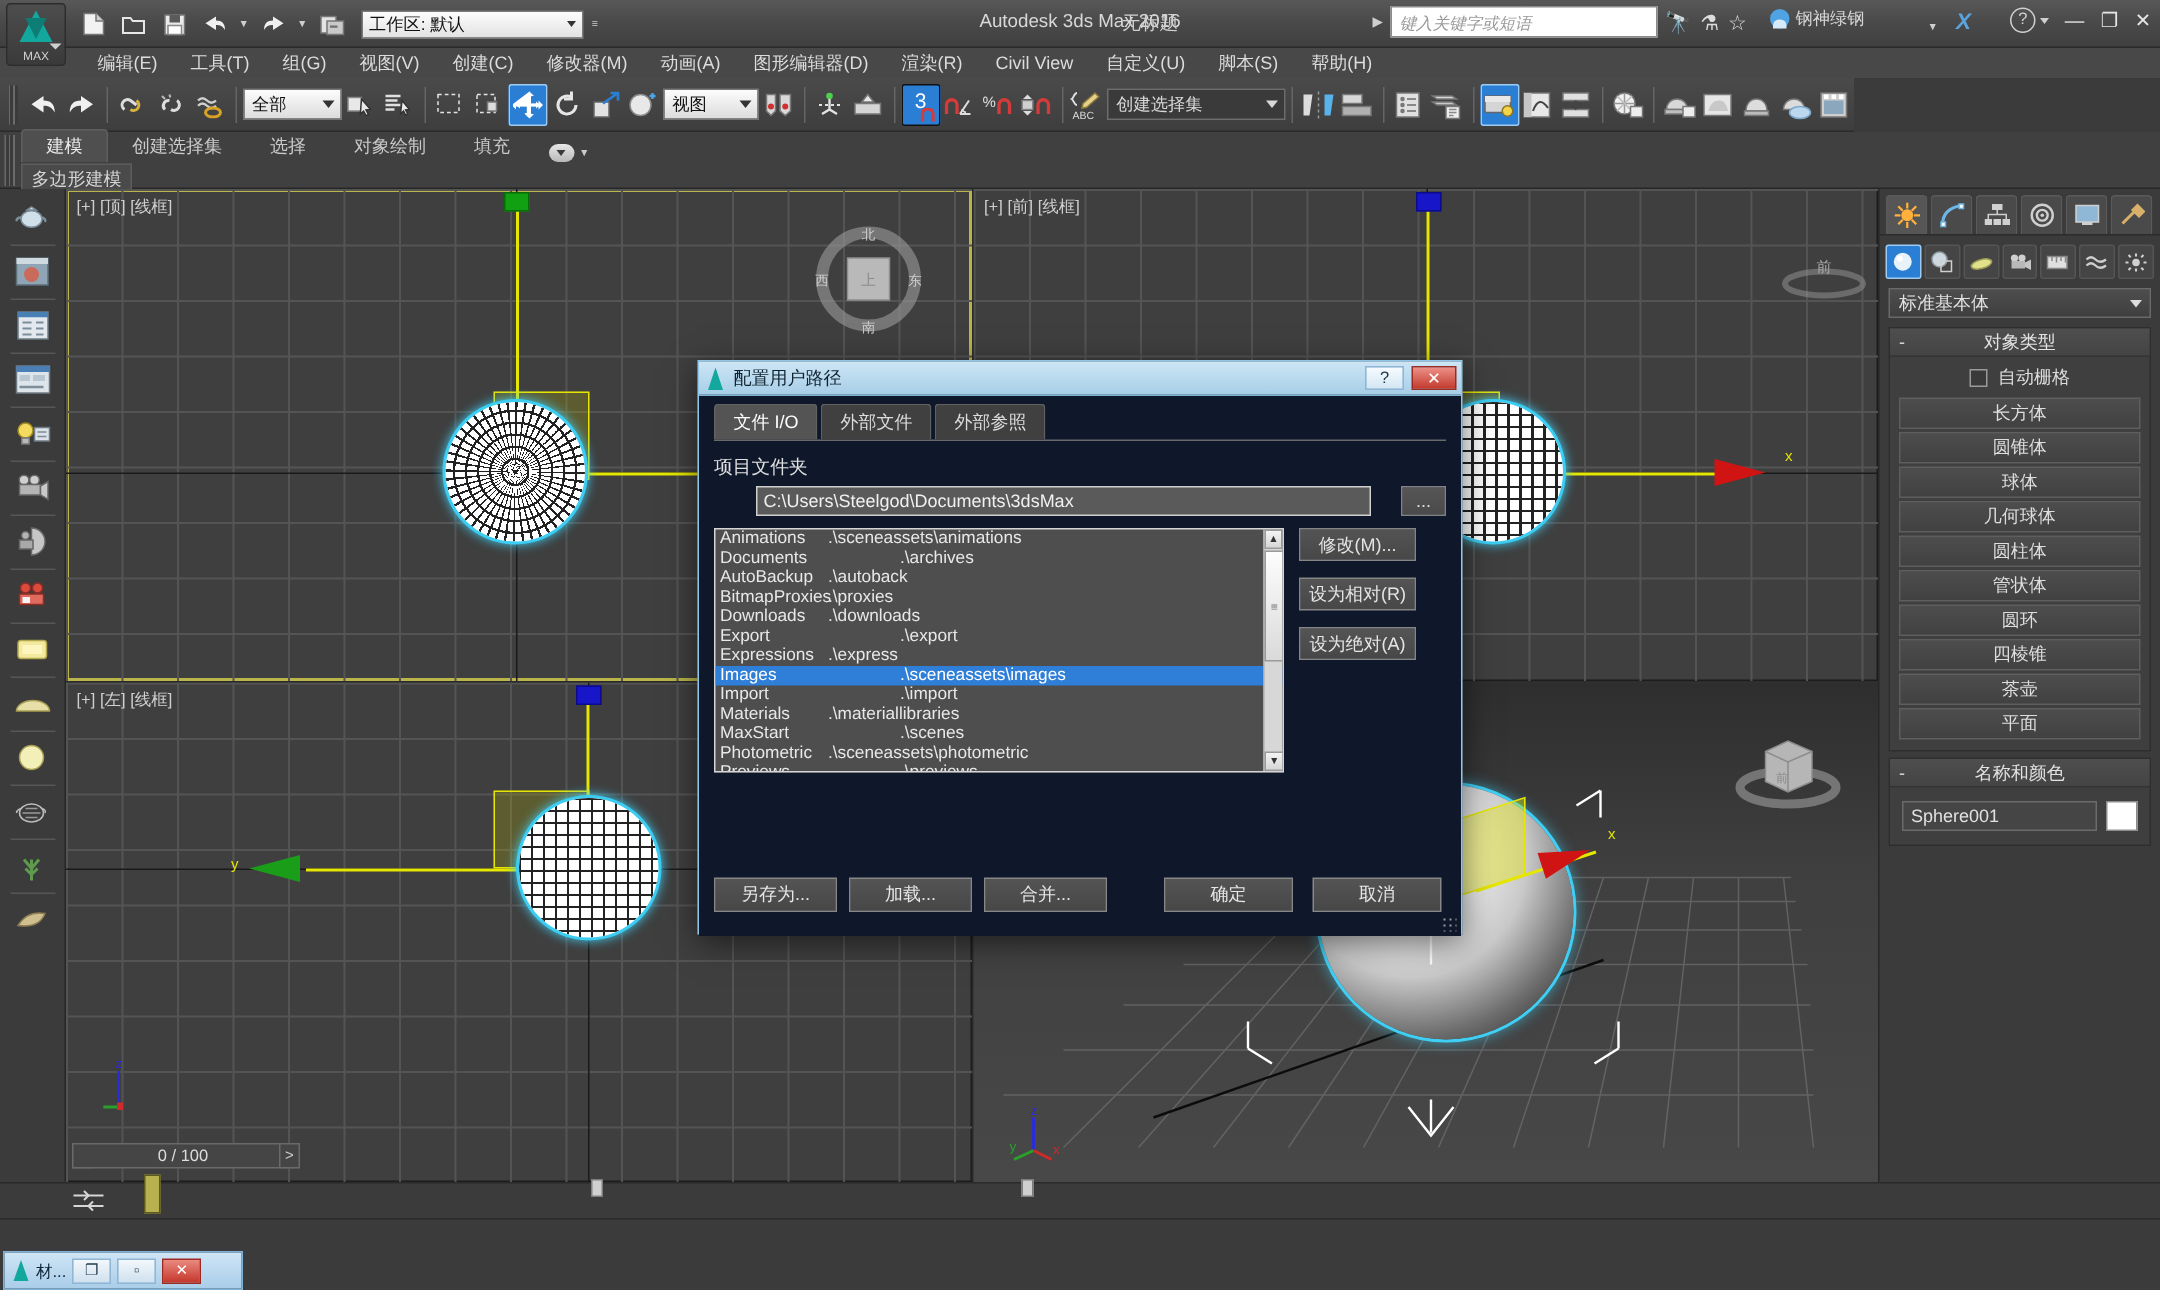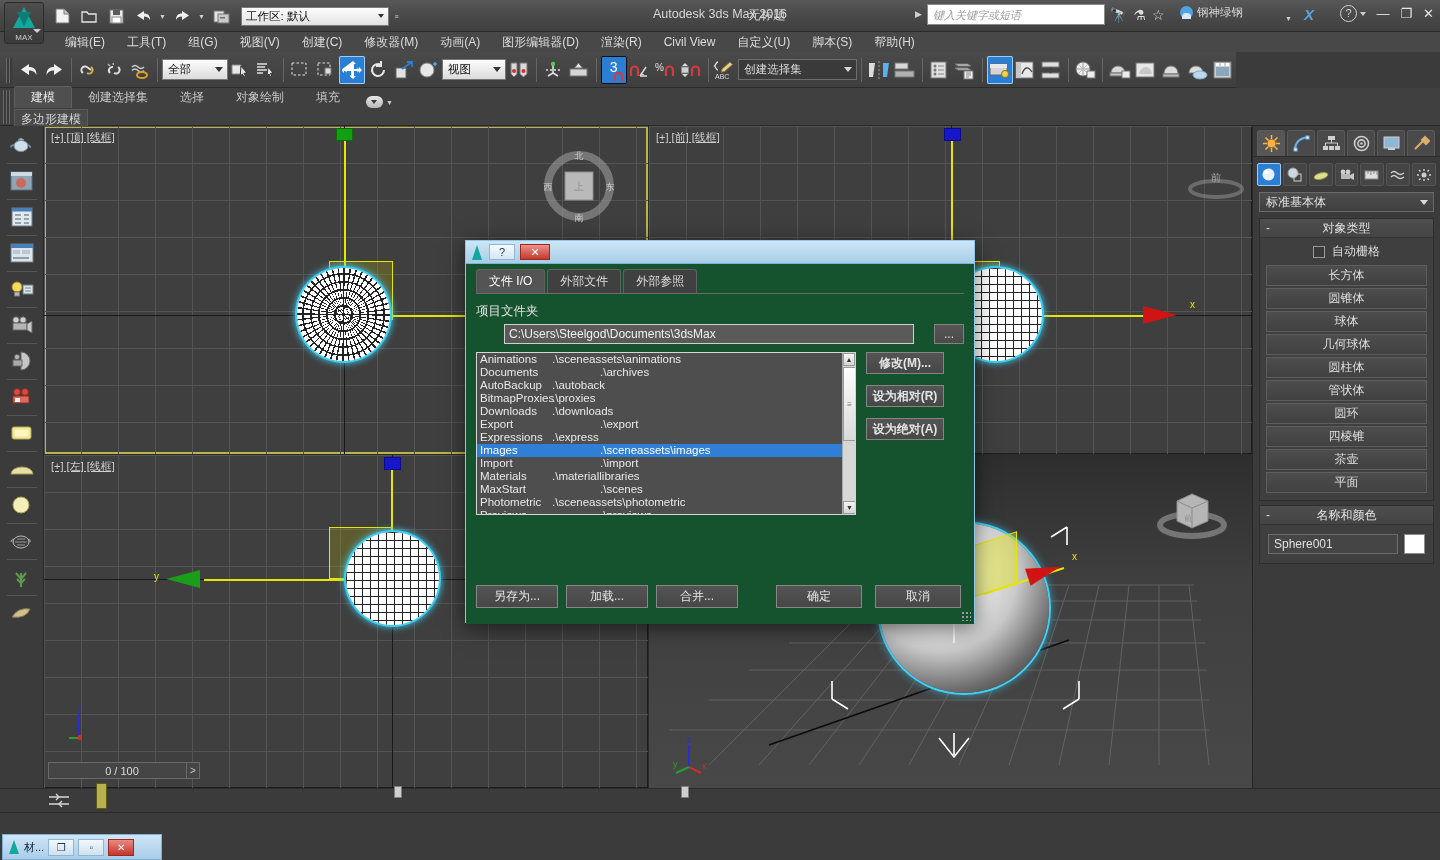--- a/index.html
+++ b/index.html
@@ -87,21 +87,21 @@
   .lefttool{position:absolute;left:0;top:126px;width:44px;height:662px;background:#3b3b3b;border-right:1px solid #272727;
     display:flex;flex-direction:column;align-items:center;padding-top:4px;}
   .lbtn{width:34px;height:30px;margin-bottom:1px;display:flex;align-items:center;justify-content:center;cursor:pointer;}
   .ldiv{width:30px;height:1px;background:#565656;margin:2px 0;}
 
   
   .vpwrap{position:absolute;left:44px;top:126px;width:1208px;height:662px;background:#2b2b2b;}
   .vp{position:absolute;background:#3f3f3f;overflow:hidden;}
   .vp.active{box-shadow:inset 0 0 0 2px #b9b54a;}
   .vp.plain{box-shadow:inset 0 0 0 1px #1d1d1d;}
-  .vplabel{position:absolute;left:7px;top:4px;font-size:11px;color:#cfcfcf;z-index:6;white-space:nowrap;text-decoration:underline;}
+  .vplabel{position:absolute;left:7px;top:4px;font-size:11px;color:#cfcfcf;z-index:6;white-space:nowrap;}
   .grid-ortho{position:absolute;inset:0;
     background-image:linear-gradient(to right,#545454 1px,transparent 1px),
                      linear-gradient(to bottom,#545454 1px,transparent 1px);
     background-size:37px 37px;}
   .axisline{position:absolute;background:#1a1a1a;}
 
   .wiresphere{position:absolute;border-radius:50%;background:#ffffff;
     box-shadow:0 0 7px 2px #3fd0f5, 0 0 0 2px #38c8ef;overflow:hidden;}
   .wiresphere:before{content:"";position:absolute;inset:0;border-radius:50%;
     background:repeating-conic-gradient(from 0deg,#222 0 2deg,transparent 2deg 7.5deg);}
@@ -187,21 +187,21 @@
   .dlg-tb{height:23px;background:linear-gradient(#cde6f6,#a7cee7);display:flex;align-items:center;padding:0 3px;gap:5px;
     border-bottom:1px solid #7fb2d8;}
   .dlg-tb .dlogo{width:15px;height:15px;position:relative;}
   .dlg-tb .dlogo:after{content:"";position:absolute;left:3px;top:0;border-left:5px solid transparent;
     border-right:5px solid transparent;border-bottom:15px solid #13a89e;}
   .dlg-title{flex:1;font-size:12px;color:#10222f;}
   .dlg-help{width:26px;height:16px;background:linear-gradient(#f6fbfe,#d4e6f3);border:1px solid #8fb6d4;
     display:flex;align-items:center;justify-content:center;font-size:11px;color:#1b3547;cursor:pointer;}
   .dlg-close{width:30px;height:16px;background:linear-gradient(#ec9189,#c33a2d);border:1px solid #9d2a22;
     display:flex;align-items:center;justify-content:center;font-size:11px;color:#fff;font-weight:bold;cursor:pointer;}
-  .dlg-body{position:relative;height:360px;background:#14532d;padding:8px 10px;}
+  .dlg-body{position:relative;height:360px;background:#0f172a;padding:8px 10px;}
   .dtabs{display:flex;align-items:flex-end;height:22px;border-bottom:1px solid #6a6a6a;}
   .dtab{padding:3px 12px;font-size:12px;color:#dcdcdc;background:#404040;border:1px solid #616161;
     border-bottom:none;border-radius:3px 3px 0 0;margin-right:2px;cursor:pointer;}
   .dtab.active{background:#545454;color:#fff;}
   .dlabel{margin:9px 0 4px;font-size:12.5px;color:#e0e0e0;}
   .pathrow{display:flex;gap:20px;align-items:center;padding-left:28px;}
   .pathinput{flex:1;height:20px;background:#5a5a5a;border:1px solid #cfcfcf;color:#f0f0f0;font-size:12px;
     display:flex;align-items:center;padding:0 4px;}
   .browse{width:30px;height:20px;background:linear-gradient(#565656,#4a4a4a);border:1px solid #828282;
     color:#e0e0e0;font-size:12px;display:flex;align-items:center;justify-content:center;cursor:pointer;}
@@ -210,21 +210,21 @@
   .lrow{height:13px;display:flex;font-size:11.5px;color:#e8e8e8;padding-left:3px;line-height:13px;}
   .lrow.sel{background:#2f7fd8;color:#fff;}
   .lrow .c1{width:72px;flex:none;}
   .lrow .c2{flex:1;}
   .lrow .c2.rt{text-align:left;padding-left:48px;}
   .sbar{position:absolute;right:0;top:0;width:13px;height:100%;background:#d7d7d7;border-left:1px solid #a9a9a9;}
   .sbtn{height:13px;background:linear-gradient(#f4f4f4,#d6d6d6);border:1px solid #9a9a9a;
     display:flex;align-items:center;justify-content:center;font-size:7px;color:#333;cursor:pointer;}
   .sthumb{position:absolute;left:0;top:14px;width:13px;height:74px;background:linear-gradient(#fdfdfd,#dadada);
     border:1px solid #9a9a9a;display:flex;align-items:center;justify-content:center;font-size:8px;color:#777;cursor:pointer;}
-  .rbtns{display:flex;flex-direction:column;gap:11px;font-weight:bold;}
+  .rbtns{display:flex;flex-direction:column;gap:11px;}
   .rbtn{width:78px;height:22px;background:linear-gradient(#545454,#474747);border:1px solid #858585;
     color:#e4e4e4;font-size:12px;display:flex;align-items:center;justify-content:center;cursor:pointer;}
   .dbottom{position:absolute;left:10px;bottom:16px;width:488px;display:flex;gap:8px;}
   .dbtn{width:82px;height:23px;background:linear-gradient(#545454,#474747);border:1px solid #878787;
     color:#e6e6e6;font-size:12px;display:flex;align-items:center;justify-content:center;cursor:pointer;}
   .dbtn.wide{width:86px;}
   .resizegrip{position:absolute;right:3px;bottom:3px;width:10px;height:10px;
     background:radial-gradient(circle,#9a9a9a 1px,transparent 1px);background-size:4px 4px;}
 </style>
 </head>
@@ -1017,20 +1017,21 @@
     <span class="mlogo"></span>
     <span class="mtxt">材...</span>
     <span class="mbtn">❐</span>
     <span class="mbtn">▫</span>
     <span class="mbtn close">✕</span>
   </div>
 
   <div class="dlg">
     <div class="dlg-tb">
       <span class="dlogo"></span>
+      <span class="dlg-title">配置用户路径</span>
       <span class="dlg-help">?</span>
       <span class="dlg-close">✕</span>
     </div>
     <div class="dlg-body">
       <div class="dtabs">
         <div class="dtab active">文件 I/O</div>
         <div class="dtab">外部文件</div>
         <div class="dtab">外部参照</div>
       </div>
 

